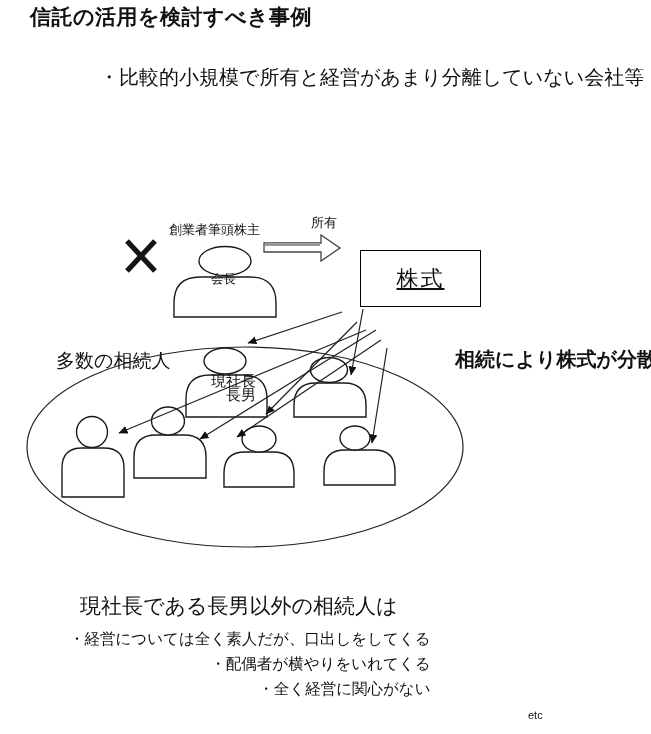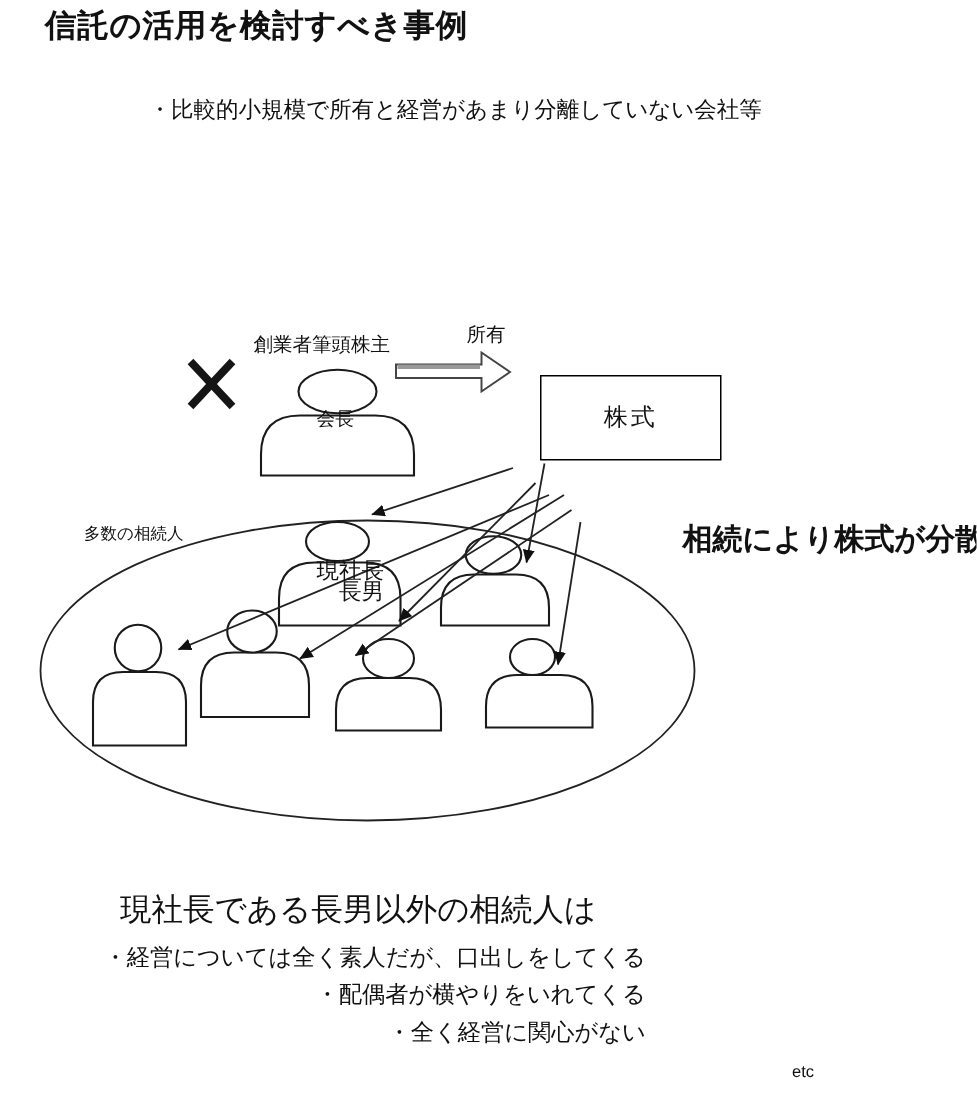--- a/index.html
+++ b/index.html
@@ -1,30 +1,30 @@
 <!DOCTYPE html>
 <html lang="ja"><head>
 <meta charset="utf-8">
 <style>
   html,body{margin:0;padding:0;background:#fff;}
   body{width:651px;height:734px;position:relative;overflow:hidden;
        font-family:"Liberation Sans","DejaVu Sans",sans-serif;color:#111;}
   .stage{position:absolute;left:0;top:0;width:651px;height:734px;margin-left:24px;}
   .abs{position:absolute;white-space:nowrap;}
   .title{left:6px;top:3px;font-size:21px;font-weight:bold;letter-spacing:0.5px;}
-  .intro{left:75px;top:64px;font-size:15px;}
+  .intro{left:75px;top:64px;font-size:20px;}
   .lbl-founder{left:145px;top:221px;font-size:13px;}
   .lbl-own{left:287px;top:214px;font-size:13px;}
   .lbl-chairman{left:187px;top:271px;font-size:12.5px;}
   .lbl-president{left:170px;top:374px;width:62px;text-align:right;
                  font-size:15px;line-height:14px;white-space:nowrap;}
-  .lbl-heirs{left:32px;top:348px;font-size:11px;}
+  .lbl-heirs{left:32px;top:348px;font-size:19px;}
   .stock-box{left:336px;top:250px;width:119px;height:55px;border:1.6px solid #000;
              display:flex;align-items:center;justify-content:center;
-             font-size:16px;letter-spacing:2px;background:#fff;}
+             font-size:22px;letter-spacing:2px;background:#fff;text-decoration:underline;}
   .dispersion{left:431px;top:346px;font-size:20px;font-weight:bold;}
   .heading2{left:56px;top:592px;font-size:21px;font-weight:normal;}
   .bullets{left:45px;top:626px;font-size:15.5px;line-height:25px;}
   .bullets div{white-space:nowrap;text-align:right;}
   .etc{left:504px;top:709px;font-size:11px;}
   svg{position:absolute;left:0;top:0;}
 </style>
 </head>
 <body>
 

